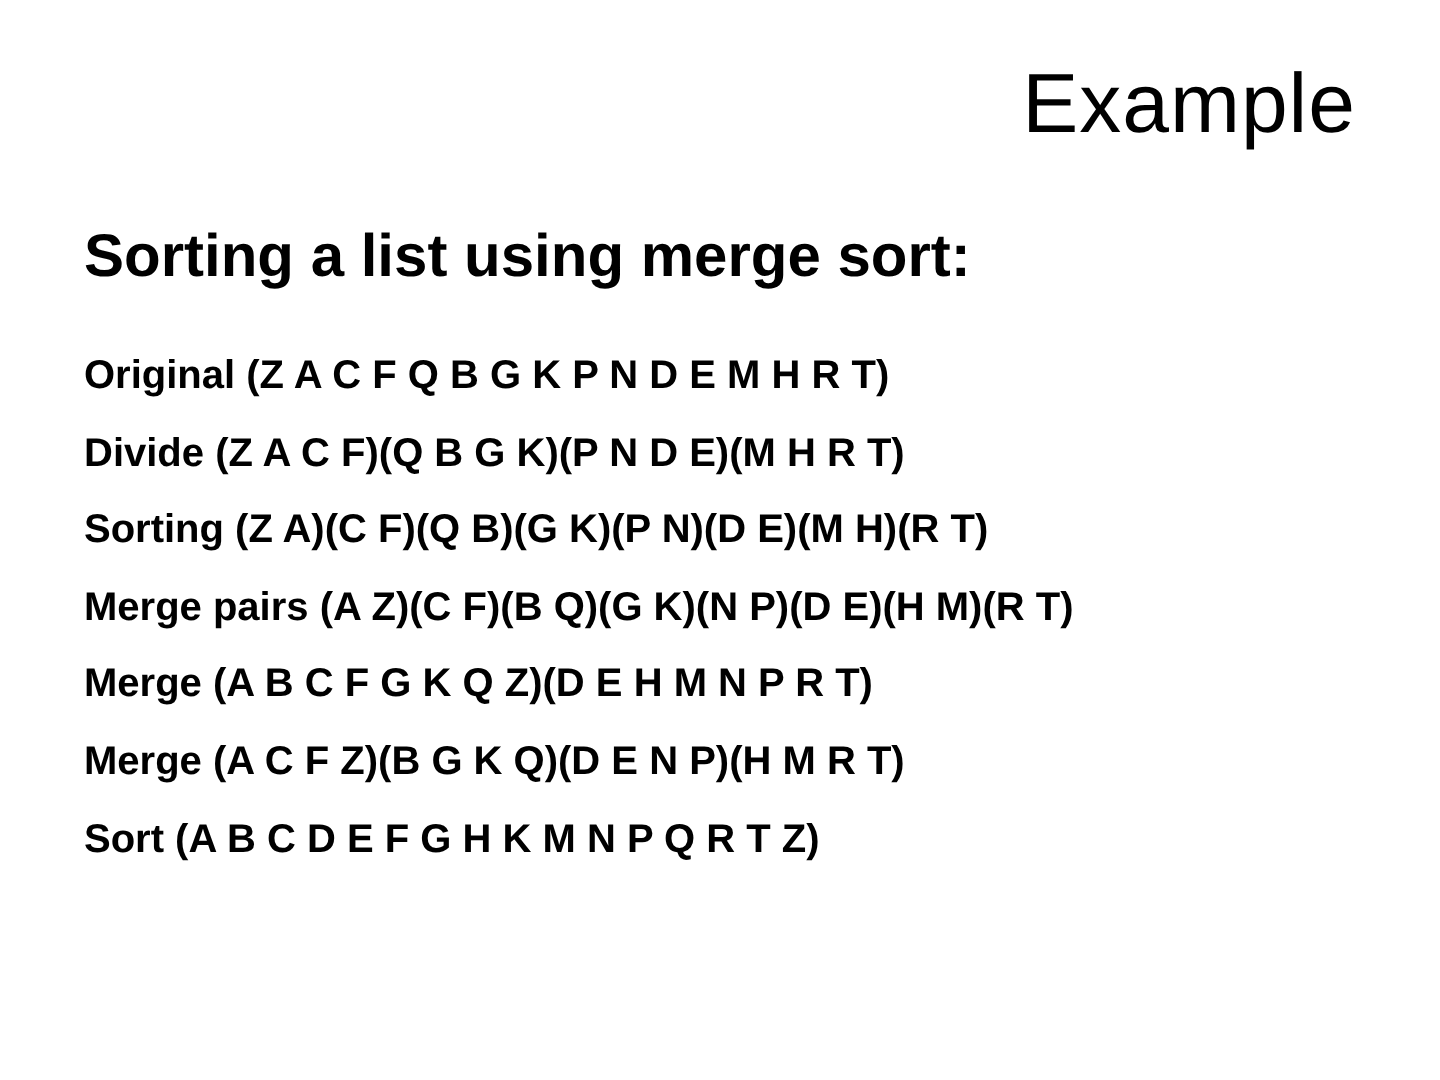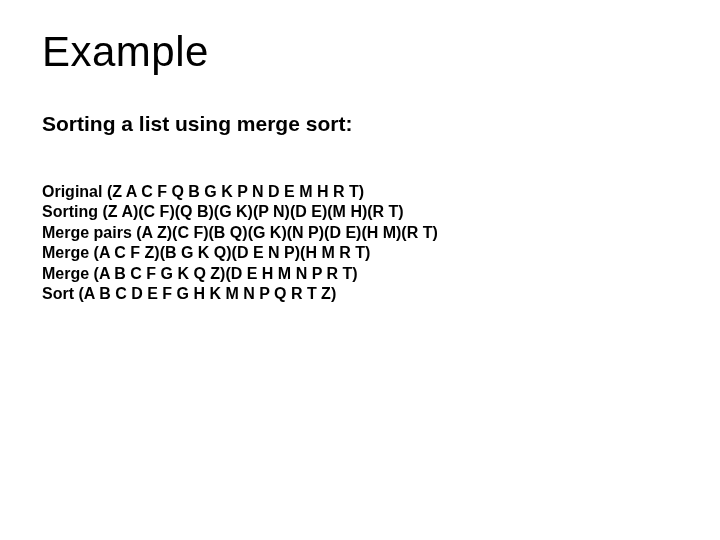--- a/index.html
+++ b/index.html
@@ -12,43 +12,45 @@
       overflow: hidden;
     }
     .slide {
       width: 100%;
       height: 100%;
       padding: 28px 42px 0 42px;
     }
     .title {
       font-size: 42px;
       font-weight: 400;
-      text-align: left;
+      text-align: right;
       margin-bottom: 36px;
       letter-spacing: 0.5px;
     }
     .subtitle {
-      font-size: 21px;
+      font-size: 30px;
       font-weight: 700;
-      margin-bottom: 46px;
+      margin-bottom: 30px;
     }
     .step {
-      font-size: 16px;
+      font-size: 20px;
       font-weight: 700;
       line-height: 1.28;
       white-space: nowrap;
+      margin-top: 13px;
     }
   </style>
 </head>
 <body>
 
 <div class="slide">
   <h1 class="title">Example</h1>
   <div class="subtitle">Sorting a list using merge sort:</div>
   <div>
     <div class="step">Original (Z A C F Q B G K P N D E M H R T)</div>
+    <div class="step">Divide (Z A C F)(Q B G K)(P N D E)(M H R T)</div>
     <div class="step">Sorting (Z A)(C F)(Q B)(G K)(P N)(D E)(M H)(R T)</div>
     <div class="step">Merge pairs (A Z)(C F)(B Q)(G K)(N P)(D E)(H M)(R T)</div>
+    <div class="step">Merge (A B C F G K Q Z)(D E H M N P R T)</div>
     <div class="step">Merge (A C F Z)(B G K Q)(D E N P)(H M R T)</div>
-    <div class="step">Merge (A B C F G K Q Z)(D E H M N P R T)</div>
     <div class="step">Sort (A B C D E F G H K M N P Q R T Z)</div>
   </div>
 </div>
 
 </body></html>

